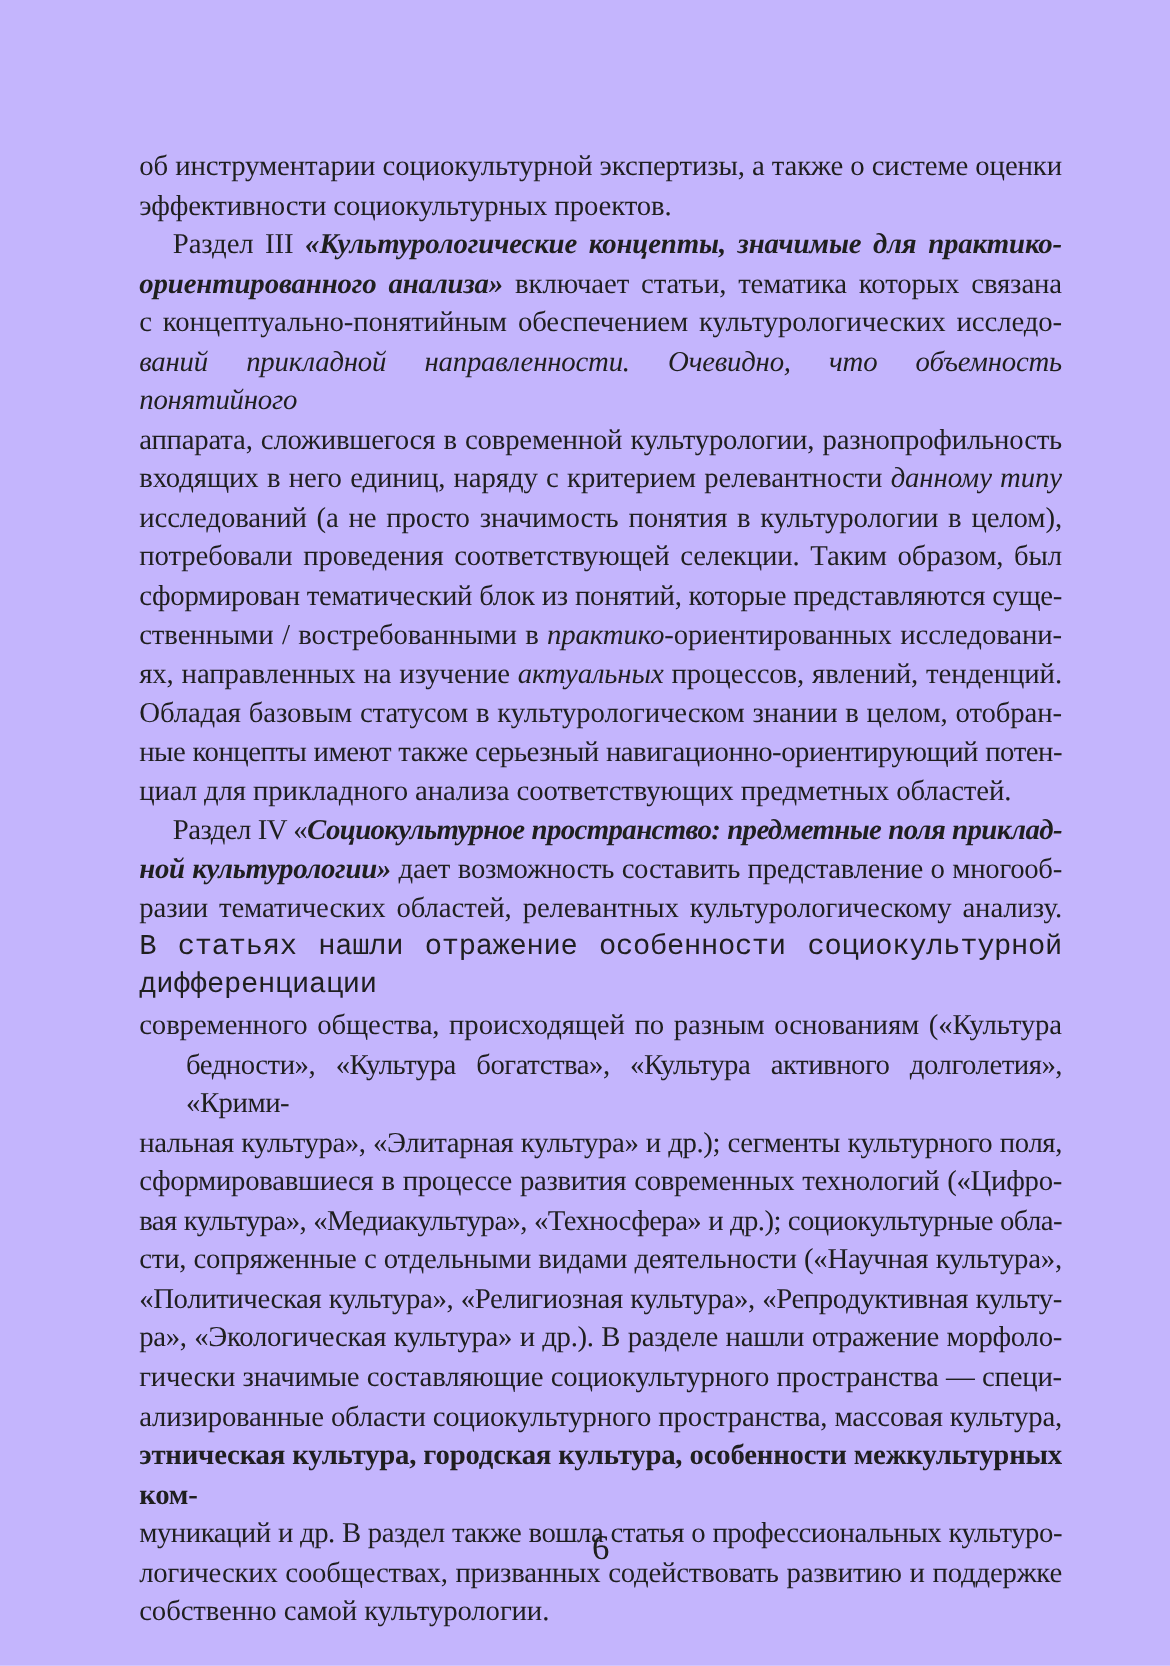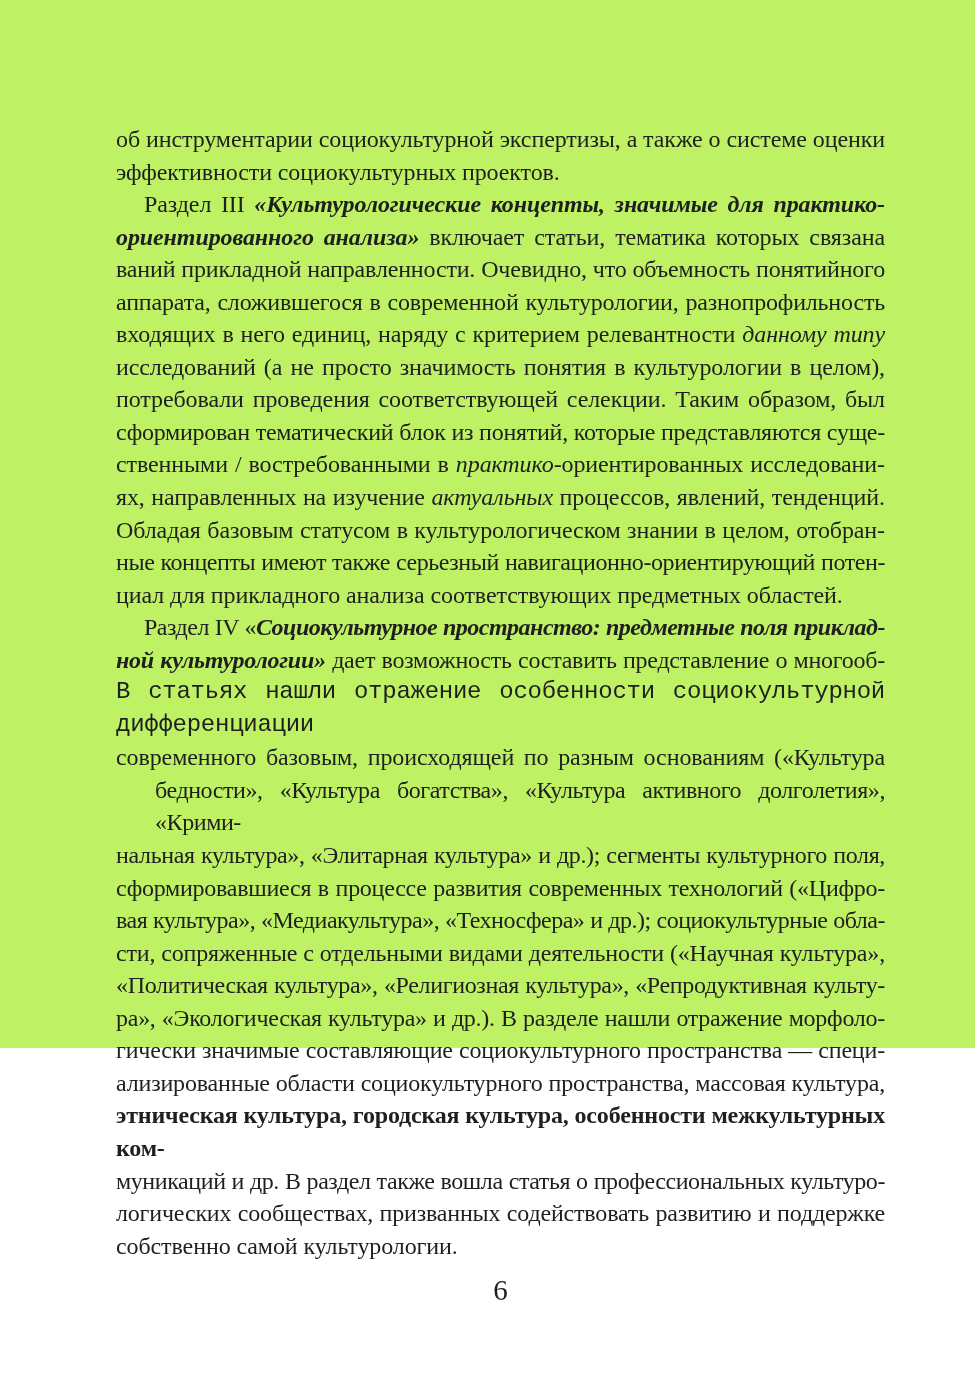--- a/index.html
+++ b/index.html
@@ -10,22 +10,22 @@
     width: 975px;
     height: 1388px;
     background: #ffffff;
     overflow: hidden;
     font-family: "Liberation Serif", "DejaVu Serif", serif;
     color: #1f1f1f;
   }
   .page {
     position: relative;
     width: 975px;
-    height: 1048px;
-    background: #bef264;
+    height: 1388px;
+    background: #c4b5fd;
   }
   .text-block {
     position: absolute;
     left: 116px;
     top: 123px;
     width: 769px;
     font-size: 24px;
     line-height: 32.55px;
   }
   .line {
@@ -61,35 +61,37 @@
 </style>
 </head>
 <body>
 
 <div class="page">
   <div class="text-block" id="text-block">
       <div class="line"><span>об инструментарии социокультурной экспертизы, а также о системе оценки</span></div>
       <div class="line pend"><span>эффективности социокультурных проектов.</span></div>
       <div class="line indent"><span>Раздел III </span><span class="seg-bi">«Культурологические концепты, значимые для практико-</span></div>
       <div class="line"><span class="seg-bi">ориентированного анализа»</span><span> включает статьи, тематика которых связана</span></div>
-      <div class="line" style="letter-spacing: -0.18px;"><span>ваний прикладной направленности. Очевидно, что объемность понятийного</span></div>
+      <div class="line"><span>с концептуально-понятийным обеспечением культурологических исследо-</span></div>
+      <div class="line" style="letter-spacing: -0.18px; font-style: italic;"><span>ваний прикладной направленности. Очевидно, что объемность понятийного</span></div>
       <div class="line" style="letter-spacing: -0.18px;"><span>аппарата, сложившегося в современной культурологии, разнопрофильность</span></div>
       <div class="line"><span>входящих в него единиц, наряду с критерием релевантности </span><span class="seg-it">данному типу</span></div>
       <div class="line"><span>исследований (а не просто значимость понятия в культурологии в целом),</span></div>
       <div class="line"><span>потребовали проведения соответствующей селекции. Таким образом, был</span></div>
       <div class="line" style="letter-spacing: -0.26px;"><span>сформирован тематический блок из понятий, которые представляются суще-</span></div>
       <div class="line"><span>ственными / востребованными в </span><span class="seg-it">практико</span><span>-ориентированных исследовани-</span></div>
       <div class="line"><span>ях, направленных на изучение </span><span class="seg-it">актуальных</span><span> процессов, явлений, тенденций.</span></div>
       <div class="line"><span>Обладая базовым статусом в культурологическом знании в целом, отобран-</span></div>
       <div class="line" style="letter-spacing: -0.42px;"><span>ные концепты имеют также серьезный навигационно-ориентирующий потен-</span></div>
       <div class="line pend"><span>циал для прикладного анализа соответствующих предметных областей.</span></div>
       <div class="line indent" style="letter-spacing: -0.5px;"><span>Раздел IV «</span><span class="seg-bi">Социокультурное пространство: предметные поля приклад-</span></div>
       <div class="line" style="letter-spacing: -0.26px;"><span class="seg-bi">ной культурологии»</span><span> дает возможность составить представление о многооб-</span></div>
+      <div class="line"><span>разии тематических областей, релевантных культурологическому анализу.</span></div>
       <div class="line" style="letter-spacing: -0.26px; font-family: Liberation Mono, monospace;"><span>В статьях нашли отражение особенности социокультурной дифференциации</span></div>
-      <div class="line"><span>современного базовым, происходящей по разным основаниям («Культура</span></div>
+      <div class="line"><span>современного общества, происходящей по разным основаниям («Культура</span></div>
       <div class="line" style="letter-spacing: -0.42px; margin-left: 39px;"><span>бедности», «Культура богатства», «Культура активного долголетия», «Крими-</span></div>
       <div class="line" style="letter-spacing: -0.34px;"><span>нальная культура», «Элитарная культура» и др.); сегменты культурного поля,</span></div>
       <div class="line" style="letter-spacing: -0.26px;"><span>сформировавшиеся в процессе развития современных технологий («Цифро-</span></div>
       <div class="line" style="letter-spacing: -0.5px;"><span>вая культура», «Медиакультура», «Техносфера» и др.); социокультурные обла-</span></div>
       <div class="line" style="letter-spacing: -0.18px;"><span>сти, сопряженные с отдельными видами деятельности («Научная культура»,</span></div>
       <div class="line" style="letter-spacing: -0.34px;"><span>«Политическая культура», «Религиозная культура», «Репродуктивная культу-</span></div>
       <div class="line" style="letter-spacing: -0.26px;"><span>ра», «Экологическая культура» и др.). В разделе нашли отражение морфоло-</span></div>
       <div class="line" style="letter-spacing: -0.18px;"><span>гически значимые составляющие социокультурного пространства — специ-</span></div>
       <div class="line" style="letter-spacing: -0.18px;"><span>ализированные области социокультурного пространства, массовая культура,</span></div>
       <div class="line" style="letter-spacing: -0.18px; font-weight: bold;"><span>этническая культура, городская культура, особенности межкультурных ком-</span></div>

